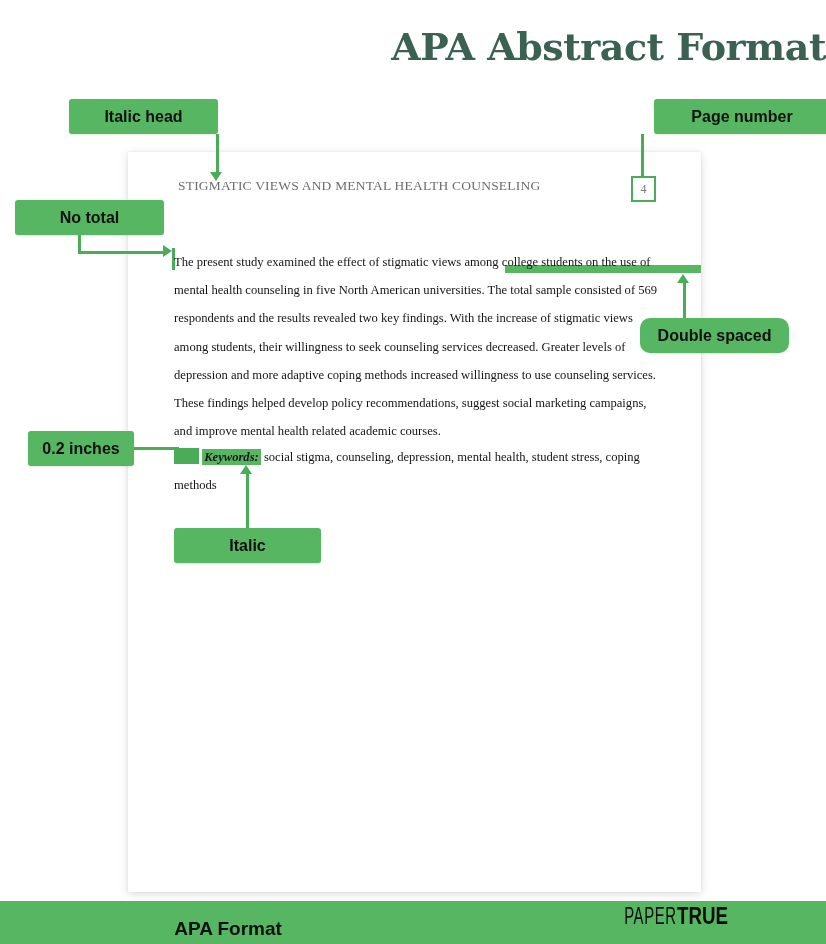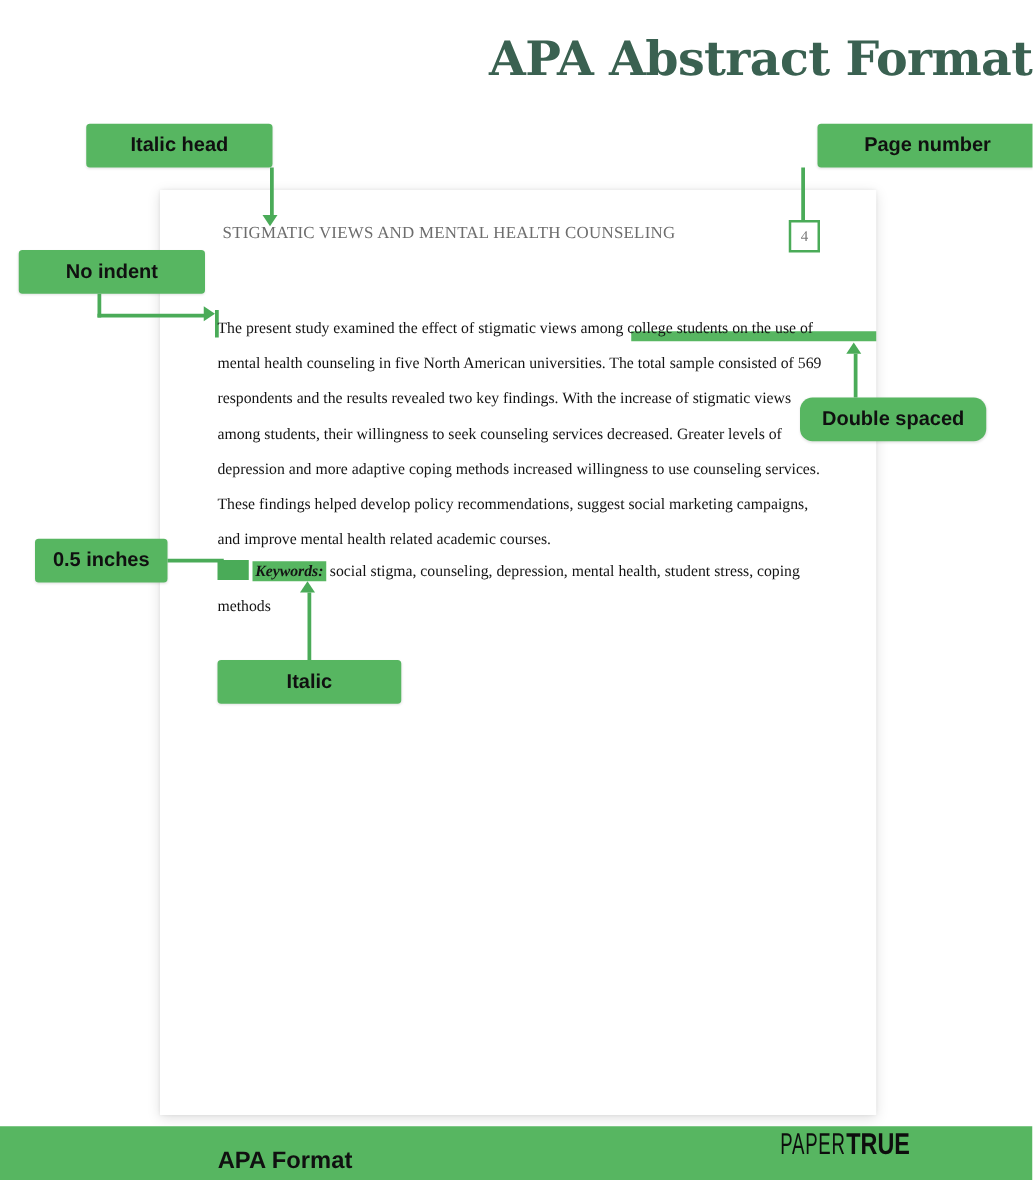--- a/index.html
+++ b/index.html
@@ -205,30 +205,30 @@
   </div>
 </div>
 
 <div class="chip" id="chip-running-head">Italic head</div>
 <div class="ln vline" style="left:216px; top:134px; height:40px;"></div>
 <div class="arrow-down" style="left:210px; top:172px;"></div>
 
 <div class="chip" id="chip-page-number">Page number</div>
 <div class="ln vline" style="left:641px; top:134px; height:42px;"></div>
 
-<div class="chip" id="chip-no-indent">No indent</div>
+<div class="chip" id="chip-no-indent">No total</div>
 <div class="ln vline" style="left:78px; top:235px; height:19px;"></div>
 <div class="ln hline" style="left:78px; top:251px; width:86px;"></div>
 <div class="arrow-right" style="left:163px; top:245px;"></div>
 
 <div class="chip" id="chip-double-spaced">Double spaced</div>
 <div class="ln vline" style="left:683px; top:283px; height:35px;"></div>
 <div class="arrow-up" style="left:677px; top:274px;"></div>
 
-<div class="chip" id="chip-half-inch">0.5 inches</div>
+<div class="chip" id="chip-half-inch">0.2 inches</div>
 <div class="ln hline" style="left:134px; top:447px; width:45px;"></div>
 
 <div class="chip" id="chip-italic">Italic</div>
 <div class="ln vline" style="left:246px; top:474px; height:54px;"></div>
 <div class="arrow-up" style="left:240px; top:465px;"></div>
 
 <div class="footer">
   <div class="footer-label">APA Format</div>
   <div class="brand">
     <span class="brand-1">PAPER</span>

